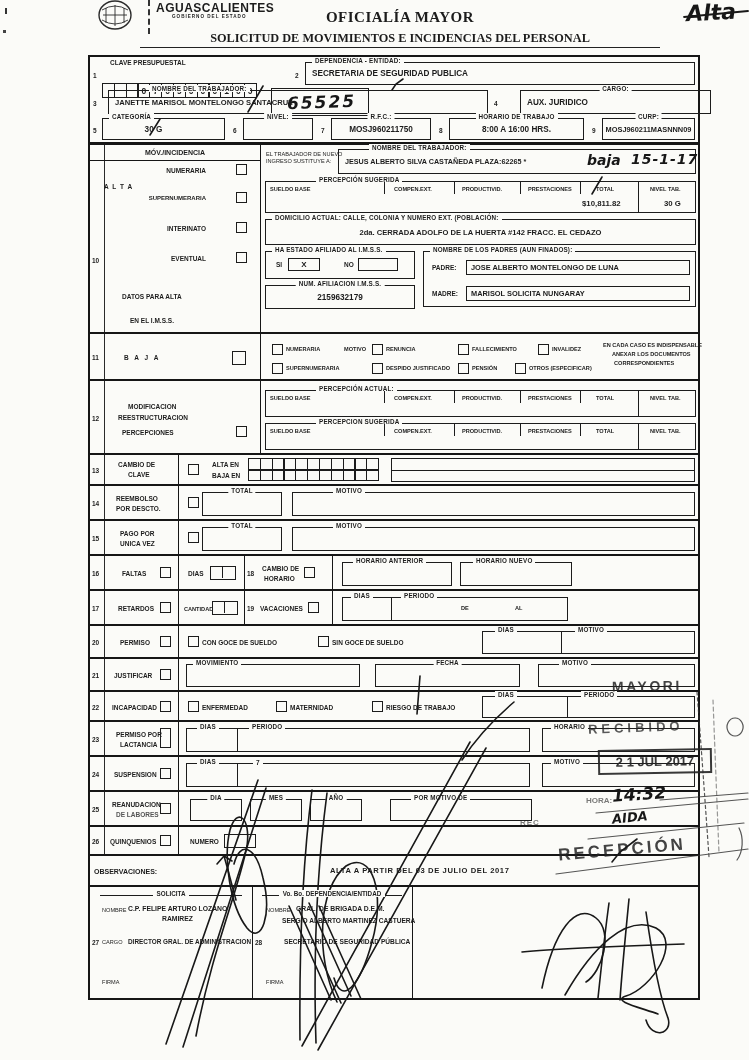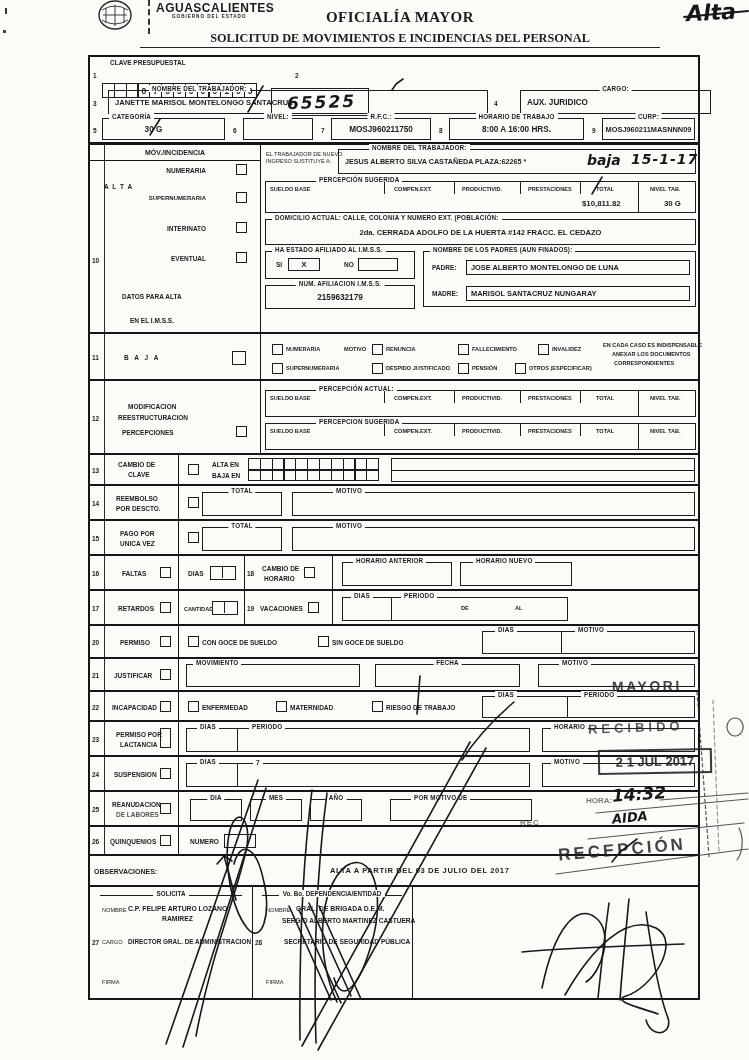--- a/index.html
+++ b/index.html
@@ -54,20 +54,24 @@
     <div class="ab" style="left:14px;top:85px;height:712px;border-left:1px solid #2a2a2a;"></div>
 
     <div class="num" style="left:3px;top:15px;">1</div>
     <div class="ab" style="left:12px;top:2px;width:180px;height:28px;">
       <div class="lbl" style="left:8px;top:0;">CLAVE PRESUPUESTAL</div>
       <div class="ab" style="left:0;top:24px;">
         <span class="cell"></span><span class="cell"></span><span class="cell"></span><span class="cell">0</span><span class="cell">7</span><span class="cell">0</span><span class="cell">9</span><span class="cell">0</span><span class="cell">0</span><span class="cell">0</span><span class="cell">1</span><span class="cell">0</span><span class="cell">0</span>
       </div>
     </div>
     <div class="num" style="left:205px;top:15px;">2</div>
+    <div class="fb" style="left:215px;top:5px;width:390px;height:23px;">
+      <span class="fl">DEPENDENCIA - ENTIDAD:</span>
+      <span class="fv fvl">SECRETARIA DE SEGURIDAD PUBLICA</span>
+    </div>
 
     <div class="num" style="left:3px;top:43px;">3</div>
     <div class="fb" style="left:18px;top:33px;width:380px;height:24px;">
       <span class="fl" style="left:40px;">NOMBRE DEL TRABAJADOR:</span>
       <span class="fv fvl" style="font-size:7.6px;">JANETTE MARISOL MONTELONGO SANTACRUZ</span>
       <span class="ab" style="left:162px;top:-3px;width:98px;height:28px;border:1.6px solid #1c1c1c;box-sizing:border-box;"></span>
       <span class="hw" style="left:178px;top:1px;font-size:17px;letter-spacing:2px;transform:rotate(-2deg);">65525</span>
     </div>
     <div class="num" style="left:404px;top:43px;">4</div>
     <div class="fb" style="left:414px;top:33px;width:191px;height:24px;margin-left:16px;">
@@ -156,21 +160,21 @@
         <span class="ab" style="left:22px;top:6px;width:32px;height:13px;border:1.5px solid #1c1c1c;box-sizing:border-box;text-align:center;font-size:8px;font-weight:700;line-height:11px;">X</span>
         <span class="lbl" style="left:78px;top:9px;">NO</span>
         <span class="ab" style="left:92px;top:6px;width:40px;height:13px;border:1.5px solid #1c1c1c;box-sizing:border-box;"></span>
       </div>
 
       <div class="fb" style="left:333px;top:106px;width:273px;height:56px;">
         <span class="fl">NOMBRE DE LOS PADRES (AUN FINADOS):</span>
         <span class="lbl" style="left:8px;top:12px;">PADRE:</span>
         <span class="ab" style="left:42px;top:8px;width:224px;height:15px;border:1.4px solid #1c1c1c;box-sizing:border-box;font-size:7.4px;font-weight:700;line-height:13px;padding-left:4px;white-space:nowrap;">JOSE ALBERTO MONTELONGO DE LUNA</span>
         <span class="lbl" style="left:8px;top:38px;">MADRE:</span>
-        <span class="ab" style="left:42px;top:34px;width:224px;height:15px;border:1.4px solid #1c1c1c;box-sizing:border-box;font-size:7.4px;font-weight:700;line-height:13px;padding-left:4px;white-space:nowrap;">MARISOL SANTACRUZ NUNGARAY</span>
+        <span class="ab" style="left:42px;top:34px;width:224px;height:15px;border:1.4px solid #1c1c1c;box-sizing:border-box;font-size:7.4px;font-weight:700;line-height:13px;padding-left:4px;white-space:nowrap;">MARISOL SOLICITA NUNGARAY</span>
       </div>
 
       <div class="fb" style="left:175px;top:140px;width:150px;height:24px;">
         <span class="fl flc">NUM. AFILIACION I.M.S.S.</span>
         <span class="fv">2159632179</span>
       </div>
 
     </div>
 
     <div class="sec" style="top:275px;height:47px;">

